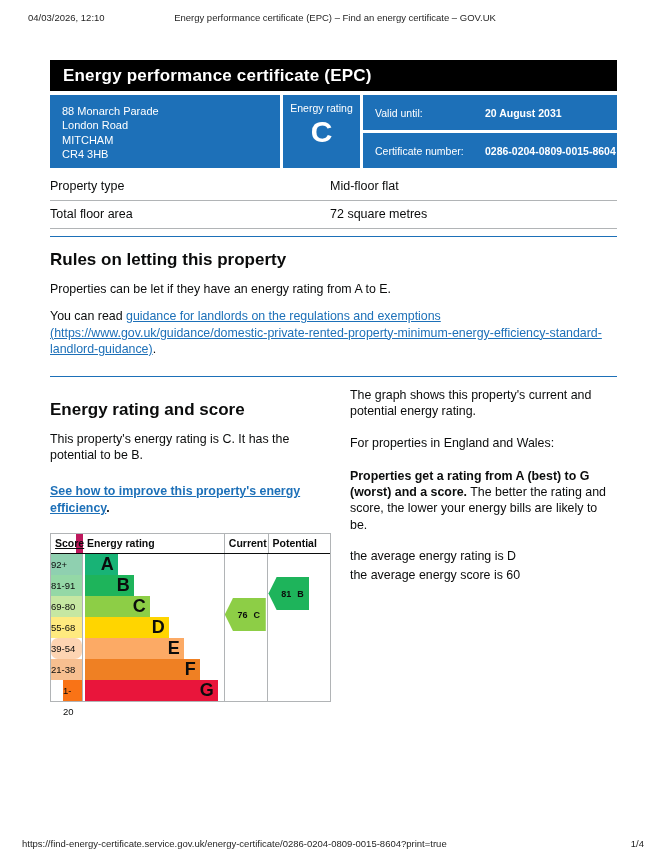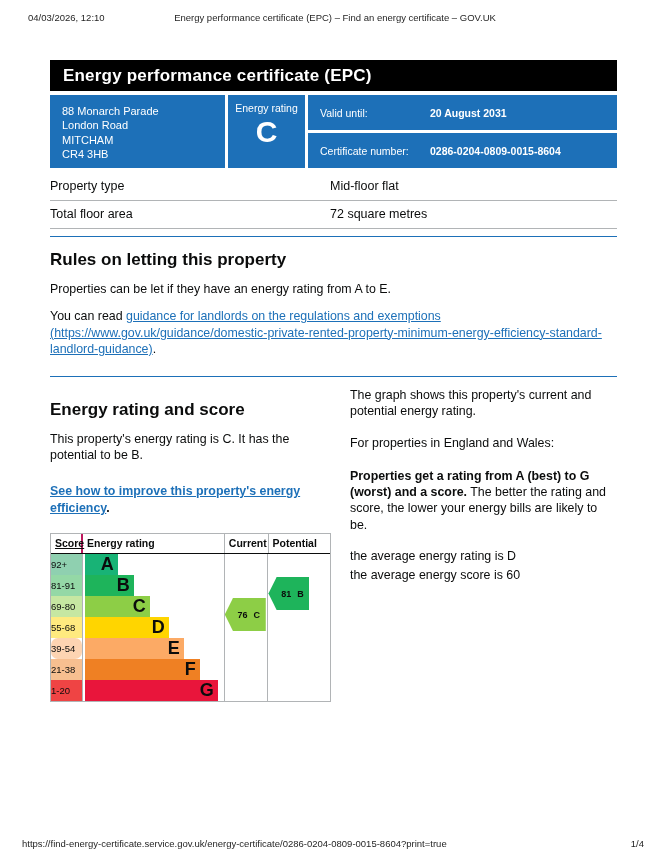--- a/index.html
+++ b/index.html
@@ -33,21 +33,21 @@
     font-size: 17px; font-weight: bold;
     padding-left: 13px; letter-spacing: 0.2px;
   }
 
   .cert-box { display: flex; gap: 3px; margin-top: 4px; height: 73px; }
   .cert-box > div { background: #1d70b8; color: #ffffff; }
   .addr-cell { flex: 1; padding: 9px 12px; font-size: 11px; line-height: 1.3; }
   .rating-cell { width: 77px; text-align: center; padding-top: 7px; }
   .rating-cell .lbl { font-size: 10.5px; }
   .rating-cell .big { font-size: 30px; font-weight: bold; line-height: 1.1; margin-top: 1px; }
-  .valid-cell { width: 309px; background: transparent !important; display: flex; flex-direction: column; gap: 3px; }
+  .valid-cell { width: 254px; background: transparent !important; display: flex; flex-direction: column; gap: 3px; }
   .valid-row { background: #1d70b8; flex: 1; display: flex; align-items: center; padding-left: 12px; font-size: 10.5px; }
   .valid-row .k { width: 110px; }
   .valid-row .v { font-weight: bold; }
 
   .summary { margin-top: 5px; }
   .summary-row {
     display: flex; padding: 6px 0 7px 0;
     border-bottom: 1px solid #b1b4b6;
     font-size: 12.5px;
   }
@@ -66,21 +66,21 @@
   .col-right { flex: 1; padding-left: 10px; }
   .col-right p.spaced { margin-top: 16px; }
   .avg { margin-top: 14px; line-height: 1.5; }
 
   .improve { margin-top: 20px; display: inline-block; font-weight: bold; }
 
   
   .chart { margin-top: 17px; width: 281px; border: 1px solid #b1b4b6; background: #fff; }
   .chart-header { display: flex; height: 20px; border-bottom: 1px solid #0b0c0c; }
   .chart-header > div { font-size: 10.5px; font-weight: bold; line-height: 19px; padding-left: 4px; }
-  .hc1 { width: 32px; border-right: 2px solid #be185d; text-decoration: underline; }
+  .hc1 { width: 32px; border-right: 7px solid #be185d; text-decoration: underline; }
   .hc2 { width: 142px; }
   .hc3 { width: 44px; border-left: 1px solid #b1b4b6; }
   .hc4 { width: 63px; border-left: 1px solid #b1b4b6; }
 
   .chart-body { display: flex; height: 147px; }
   .score-col { width: 32px; border-right: 1px solid #b1b4b6; }
   .score-cell { height: 21px; font-size: 9.5px; font-weight: normal; line-height: 21px; padding-left: 0; }
   .bars-col { width: 142px; }
   .bar-row { height: 21px; }
   .bar {
@@ -166,21 +166,21 @@
           <div class="hc4">Potential</div>
         </div>
         <div class="chart-body">
           <div class="score-col">
               <div class="score-cell" style="background: rgb(143, 208, 176);">92+</div>
               <div class="score-cell" style="background: rgb(148, 216, 166);">81-91</div>
               <div class="score-cell" style="background: rgb(198, 231, 162);">69-80</div>
               <div class="score-cell" style="background: rgb(255, 234, 127);">55-68</div>
               <div class="score-cell" style="background: rgb(253, 212, 178); border-radius: 7px;">39-54</div>
               <div class="score-cell" style="background: rgb(247, 191, 144);">21-38</div>
-              <div class="score-cell" style="background: #ef4444;">1-20</div>
+              <div class="score-cell" style="background: #f97316; margin-left: 12px;">1-20</div>
             </div>
           <div class="bars-col">
               <div class="bar-row">
                 <div class="bar" style="background: rgb(24, 179, 118); width: 33px;">A</div>
               </div>
               <div class="bar-row">
                 <div class="bar" style="background: rgb(30, 180, 91); width: 49px;">B</div>
               </div>
               <div class="bar-row">
                 <div class="bar" style="background: rgb(141, 206, 70); width: 65px;">C</div>

